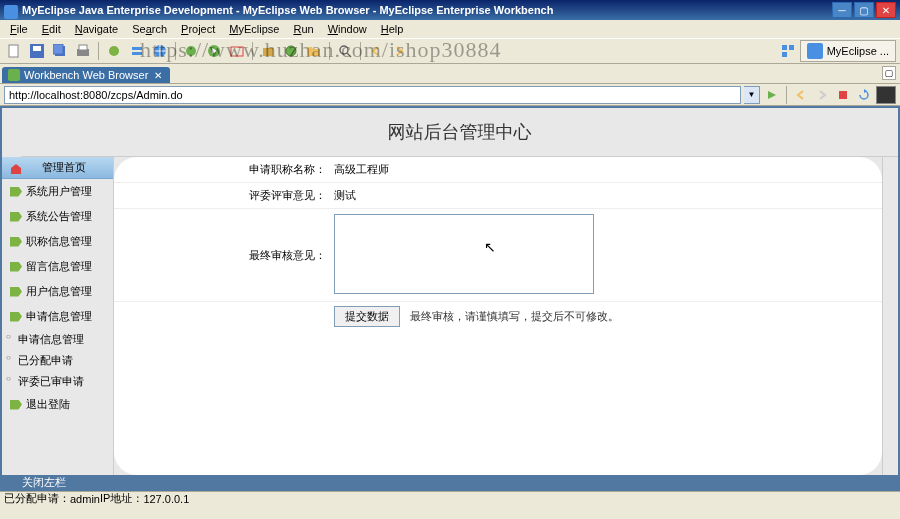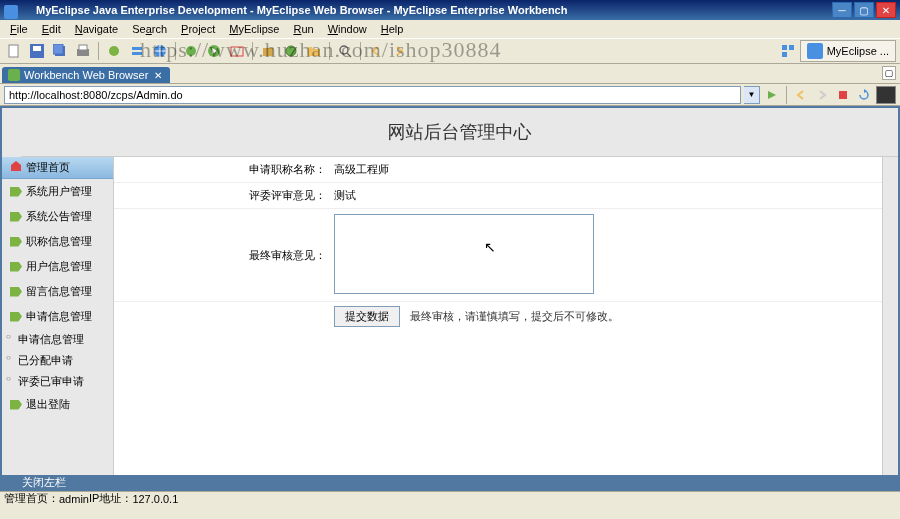--- a/index.html
+++ b/index.html
@@ -1,18 +1,18 @@
 <!DOCTYPE html>
 <html><head>
   <meta charset="utf-8">
   <style>
     * { margin: 0; padding: 0; box-sizing: border-box; font-family: "Microsoft YaHei", Arial, sans-serif; font-size: 11px; }
     body { background: #ece9d8; overflow: hidden; }
     .titlebar { background: linear-gradient(to bottom, #0a246a, #3a6ea5); color: #fff; height: 20px; display: flex; align-items: center; padding: 0 4px; }
-    .titlebar .title { flex: 1; font-weight: bold; padding-left: 32px; position: relative; }
+    .titlebar .title { flex: 1; font-weight: bold; padding-left: 18px; position: relative; }
     .titlebar .title::before { content: ""; position: absolute; left: 0; top: 1px; width: 14px; height: 14px; background: #4a90e2; border-radius: 2px; }
     .winbtns { display: flex; gap: 2px; }
     .winbtn { width: 20px; height: 16px; background: #4a86c5; border: 1px solid #2a6ab5; color: #fff; display: flex; align-items: center; justify-content: center; font-size: 10px; cursor: pointer; }
     .winbtn.close { background: #e04343; border-color: #c02020; }
     .menubar { background: #ece9d8; height: 18px; display: flex; align-items: center; padding: 0 4px; gap: 2px; }
     .menuitem { padding: 1px 6px; cursor: pointer; }
     .menuitem u { text-decoration: underline; }
     .toolbar { background: #ece9d8; height: 26px; border-top: 1px solid #fff; border-bottom: 1px solid #aca899; display: flex; align-items: center; padding: 0 4px; gap: 3px; position: relative; }
     .watermark { position: absolute; left: 140px; top: -2px; font-size: 22px; color: rgba(0,0,0,0.35); font-family: serif; letter-spacing: 1px; pointer-events: none; white-space: nowrap; }
     .tbtn { width: 20px; height: 20px; display: flex; align-items: center; justify-content: center; cursor: pointer; border: 1px solid transparent; }
@@ -27,26 +27,26 @@
     .tab-max { position: absolute; right: 4px; top: 2px; width: 14px; height: 14px; border: 1px solid #aca899; background: #fff; cursor: pointer; display: flex; align-items: center; justify-content: center; font-size: 9px; }
     .addressbar { background: #ece9d8; height: 22px; display: flex; align-items: center; padding: 2px 4px; gap: 3px; border-bottom: 1px solid #aca899; }
     .url-input { flex: 1; height: 18px; border: 1px solid #7f9db9; padding: 0 4px; font-size: 11px; background: #fff; }
     .url-dd { width: 16px; height: 18px; border: 1px solid #7f9db9; border-left: none; background: #dbe6f6; cursor: pointer; display: flex; align-items: center; justify-content: center; font-size: 8px; }
     .navbtn { width: 18px; height: 18px; display: flex; align-items: center; justify-content: center; cursor: pointer; }
     .content { display: flex; height: calc(100vh - 20px - 18px - 26px - 20px - 22px - 14px - 14px); background: #5078a0; padding: 0; }
     .webpage { flex: 1; background: #e8e8e8; display: flex; flex-direction: column; margin: 2px; }
     .page-header { background: #e8e8e8; text-align: center; padding: 12px 0; font-size: 18px; font-weight: normal; color: #333; border-bottom: 1px solid #ccc; margin-left: 19px; }
     .page-body { flex: 1; display: flex; }
     .sidebar { width: 112px; background: #e8e8e8; border-right: 1px solid #ccc; }
-    .nav-header { background: linear-gradient(to bottom, #b8d8f0, #8ab8e0); padding: 3px 8px; font-size: 11px; border-bottom: 1px solid #7aa8d0; display: flex; align-items: flex-start; gap: 4px; }
+    .nav-header { background: linear-gradient(to bottom, #b8d8f0, #8ab8e0); padding: 3px 8px; font-size: 11px; border-bottom: 1px solid #7aa8d0; display: flex; align-items: flex-end; gap: 20px; }
     .nav-item { padding: 5px 8px 5px 24px; font-size: 11px; cursor: pointer; display: flex; align-items: center; gap: 6px; position: relative; }
     .nav-item::before { content: ""; position: absolute; left: 8px; width: 12px; height: 10px; background: #7cb342; clip-path: polygon(0 0, 70% 0, 100% 50%, 70% 100%, 0 100%); }
     .sub-item { padding: 3px 8px 3px 16px; font-size: 11px; cursor: pointer; position: relative; }
     .sub-item::before { content: "○"; position: absolute; left: 4px; font-size: 8px; color: #666; }
-    .main-panel { flex: 1; background: #fff; padding: 0; position: relative; }
+    .main-panel { flex: 1; background: #fff; padding: 0; position: relative; border-radius: 23px; }
     .form-row { display: flex; align-items: flex-start; padding: 2px 0; border-bottom: 1px solid #eee; }
     .form-label { width: 220px; text-align: right; padding: 3px 8px 3px 0; font-size: 11px; }
     .form-value { flex: 1; padding: 3px 0; font-size: 11px; }
     .form-textarea { width: 260px; height: 80px; border: 1px solid #7f9db9; resize: none; font-size: 11px; padding: 2px; }
     .submit-row { padding: 4px 12px 4px 220px; border-top: 1px solid #eee; display: flex; align-items: center; gap: 10px; }
     .submit-btn { padding: 2px 10px; border: 1px solid #7f9db9; background: #f0f0f0; cursor: pointer; font-size: 11px; }
     .submit-note { font-size: 11px; color: #333; }
     .cursor-arrow { position: absolute; left: 370px; top: 82px; font-size: 14px; pointer-events: none; }
     .vscroll { width: 16px; background: #e8e8e8; border-left: 1px solid #ccc; }
     .footer-bar { background: #5078a0; color: #fff; height: 14px; display: flex; align-items: center; padding: 0 8px 0 20px; font-size: 11px; }
@@ -242,24 +242,24 @@
         <div class="nav-item">
             <span>系统用户管理</span>
           </div>
         <div class="nav-item">
             <span>系统公告管理</span>
           </div>
         <div class="nav-item">
             <span>职称信息管理</span>
           </div>
         <div class="nav-item">
+            <span>留言信息管理</span>
+          </div>
+        <div class="nav-item">
             <span>用户信息管理</span>
-          </div>
-        <div class="nav-item">
-            <span>留言信息管理</span>
           </div>
         <div class="nav-item">
             <span>申请信息管理</span>
           </div>
         <div class="sub-item"><span>申请信息管理</span></div>
         <div class="sub-item"><span>已分配申请</span></div>
         <div class="sub-item"><span>评委已审申请</span></div>
         <div class="nav-item">
             <span>退出登陆</span>
           </div>
@@ -287,17 +287,17 @@
       </div>
       <div class="vscroll"></div>
     </div>
     <div class="footer-bar">
       <span>关闭左栏</span>
     </div>
   </div>
 </div>
 
 <div class="statusbar">
-  <span>管理首页：</span>
+  <span>已分配申请：</span>
   <span>admin</span>
   <span> IP地址：</span>
   <span>127.0.0.1</span>
 </div>
 
 </body></html>

